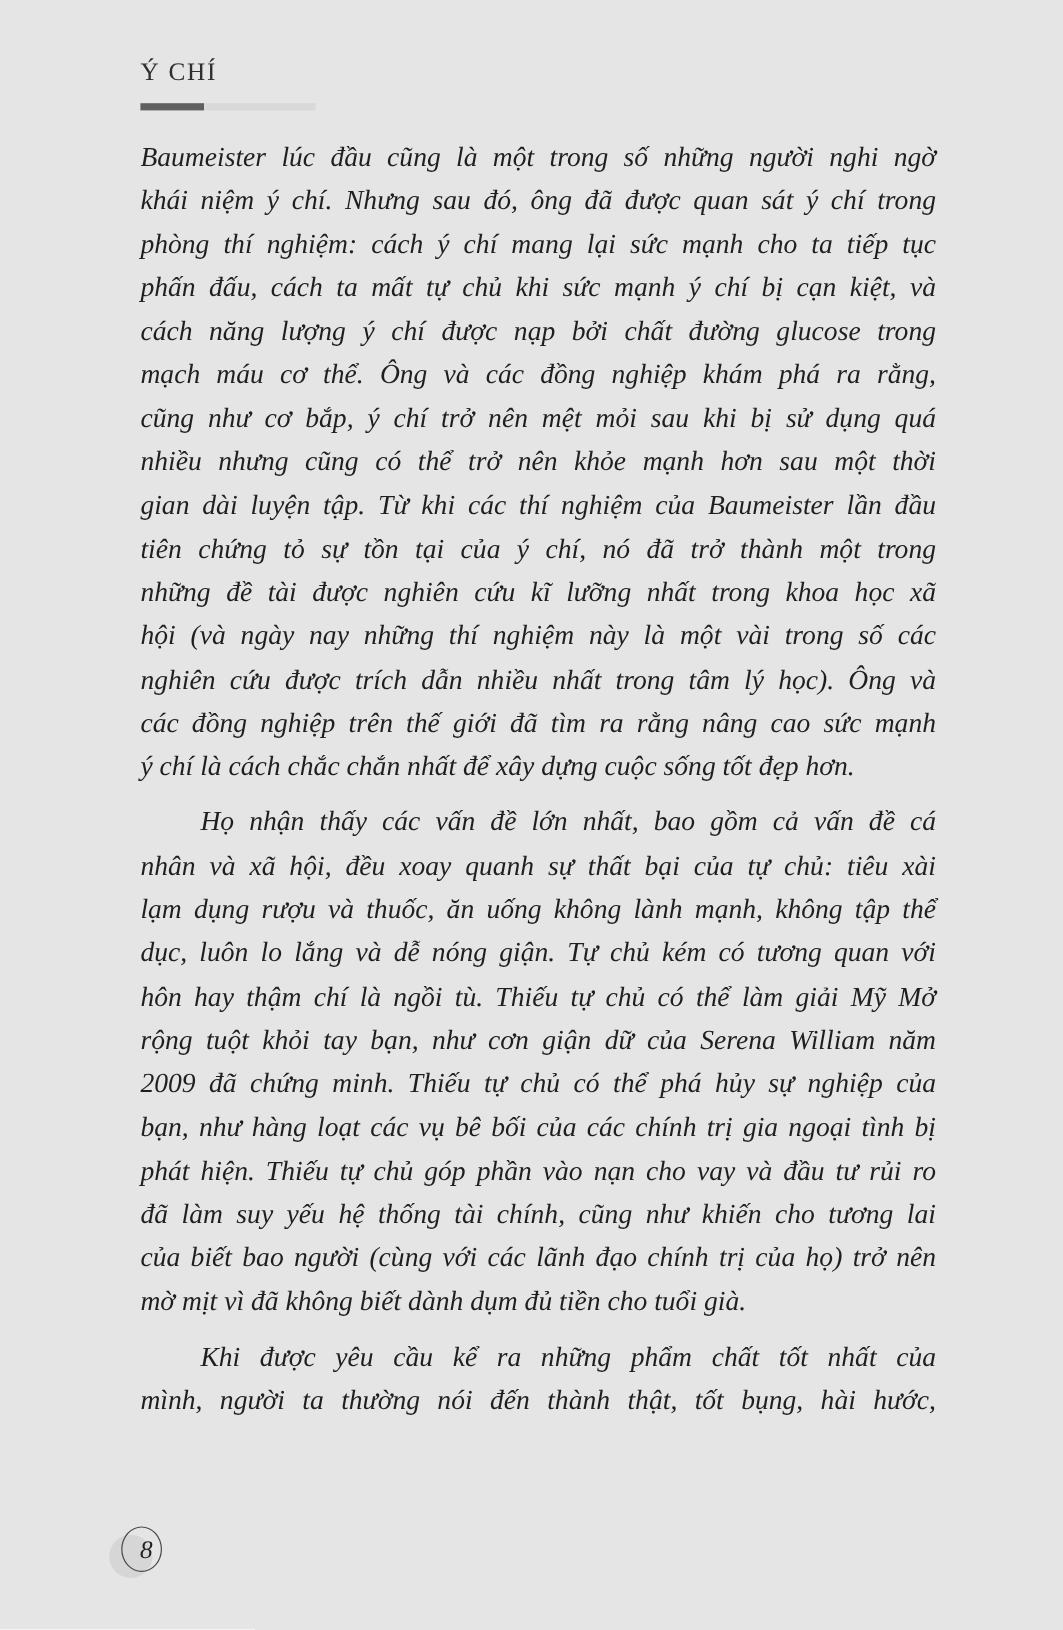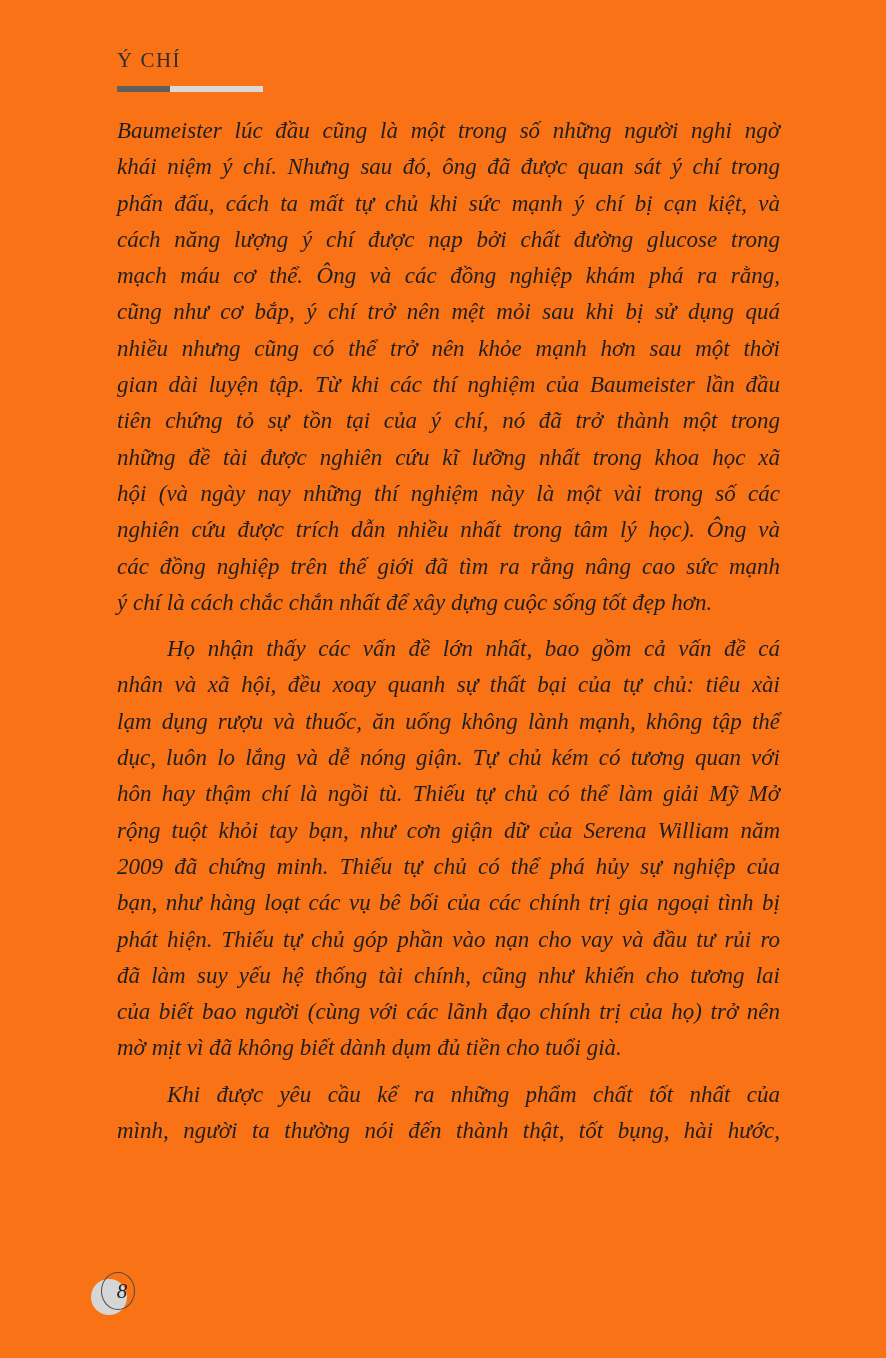--- a/index.html
+++ b/index.html
@@ -4,21 +4,21 @@
 <style>
   html, body {
     margin: 0;
     padding: 0;
     background: #ffffff;
   }
   .page {
     position: relative;
     width: 886px;
     height: 1358px;
-    background: #f97316;
+    background: #e5e5e5;
     font-family: "Liberation Serif", "DejaVu Serif", serif;
     color: #222222;
     overflow: hidden;
   }
   .content {
     position: absolute;
     left: 117px;
     top: 48px;
     width: 663px;
   }
@@ -114,20 +114,21 @@
 
     <div class="title-rule">
       <div class="rule-dark"></div>
       <div class="rule-light"></div>
     </div>
 
     <div class="text-block">
         <div class="para">
           <div class="line">Baumeister lúc đầu cũng là một trong số những người nghi ngờ</div>
           <div class="line">khái niệm ý chí. Nhưng sau đó, ông đã được quan sát ý chí trong</div>
+          <div class="line">phòng thí nghiệm: cách ý chí mang lại sức mạnh cho ta tiếp tục</div>
           <div class="line">phấn đấu, cách ta mất tự chủ khi sức mạnh ý chí bị cạn kiệt, và</div>
           <div class="line">cách năng lượng ý chí được nạp bởi chất đường glucose trong</div>
           <div class="line">mạch máu cơ thể. Ông và các đồng nghiệp khám phá ra rằng,</div>
           <div class="line">cũng như cơ bắp, ý chí trở nên mệt mỏi sau khi bị sử dụng quá</div>
           <div class="line">nhiều nhưng cũng có thể trở nên khỏe mạnh hơn sau một thời</div>
           <div class="line">gian dài luyện tập. Từ khi các thí nghiệm của Baumeister lần đầu</div>
           <div class="line">tiên chứng tỏ sự tồn tại của ý chí, nó đã trở thành một trong</div>
           <div class="line">những đề tài được nghiên cứu kĩ lưỡng nhất trong khoa học xã</div>
           <div class="line">hội (và ngày nay những thí nghiệm này là một vài trong số các</div>
           <div class="line">nghiên cứu được trích dẫn nhiều nhất trong tâm lý học). Ông và</div>

